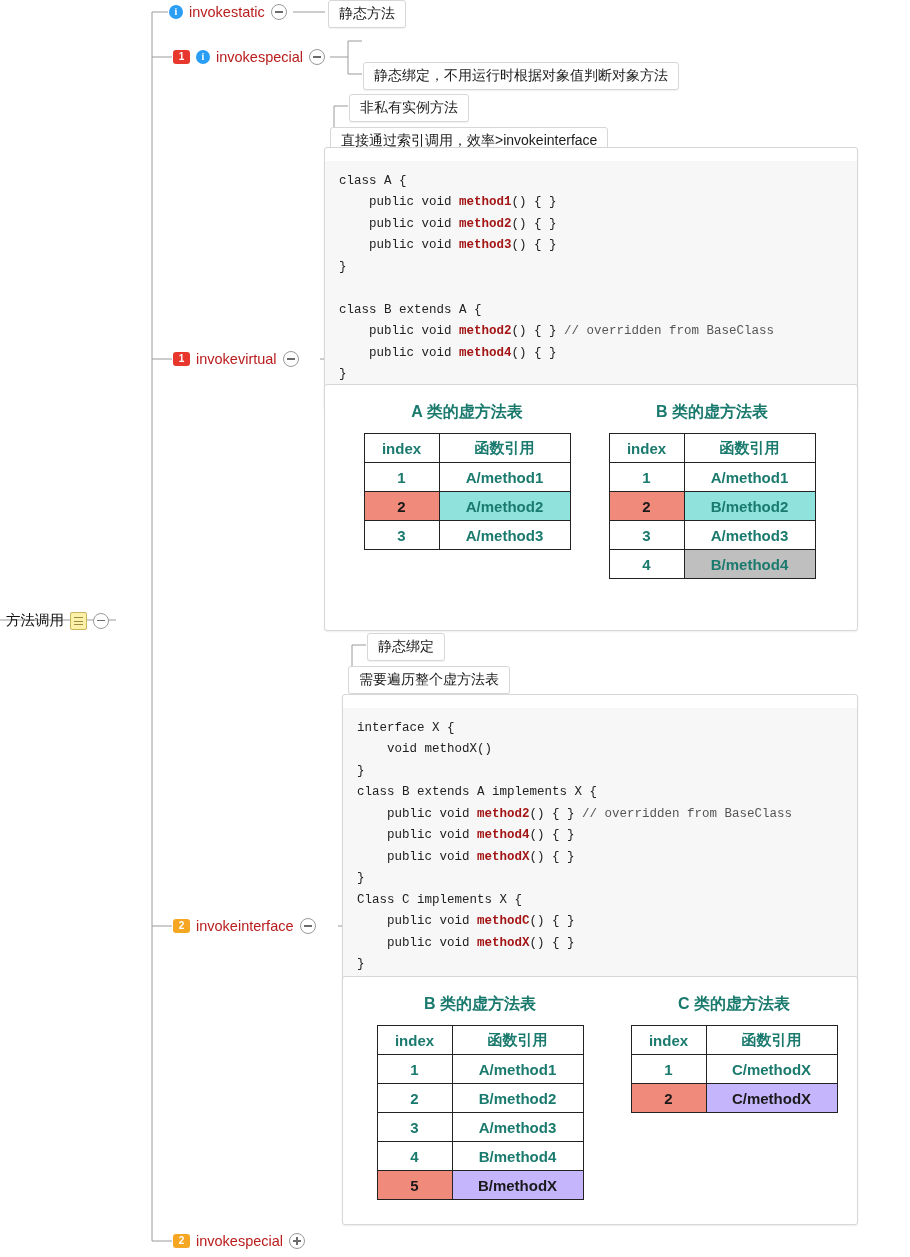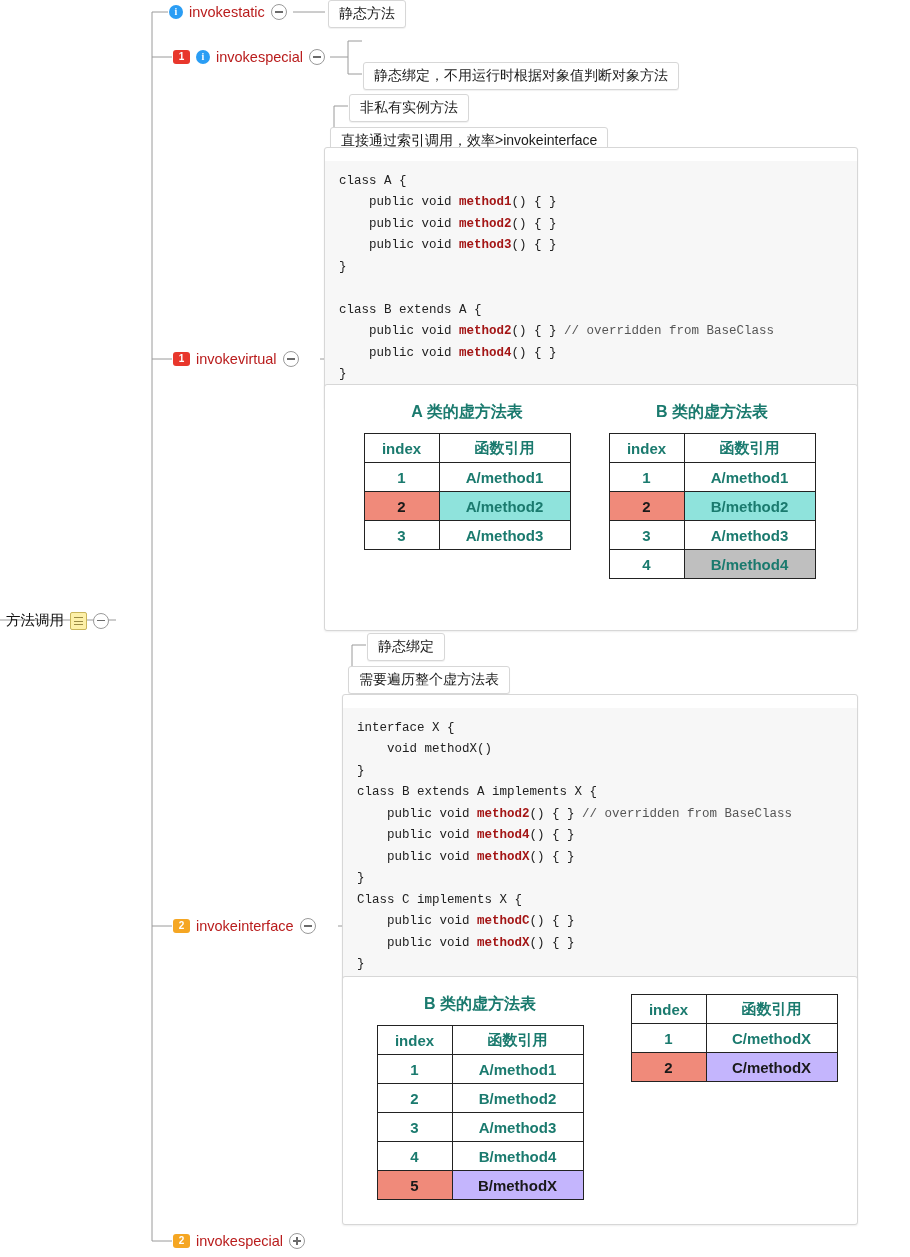--- a/index.html
+++ b/index.html
@@ -371,20 +371,21 @@
             <td class="ref ">B/method4</td>
           </tr>
           <tr>
             <td class="idx c-red">5</td>
             <td class="ref c-yellow">B/methodX</td>
           </tr>
         </tbody>
       </table>
   </div>
   <div class="vt-wrap" style="left:614px; top:994px; width:240px;">
+    <div class="vt-title">C 类的虚方法表</div>
     <table class="vt" id="vt-3">
         <tbody>
           <tr>
             <td class="idx hdr">index</td>
             <td class="ref hdr">函数引用</td>
           </tr>
           <tr>
             <td class="idx ">1</td>
             <td class="ref ">C/methodX</td>
           </tr>

